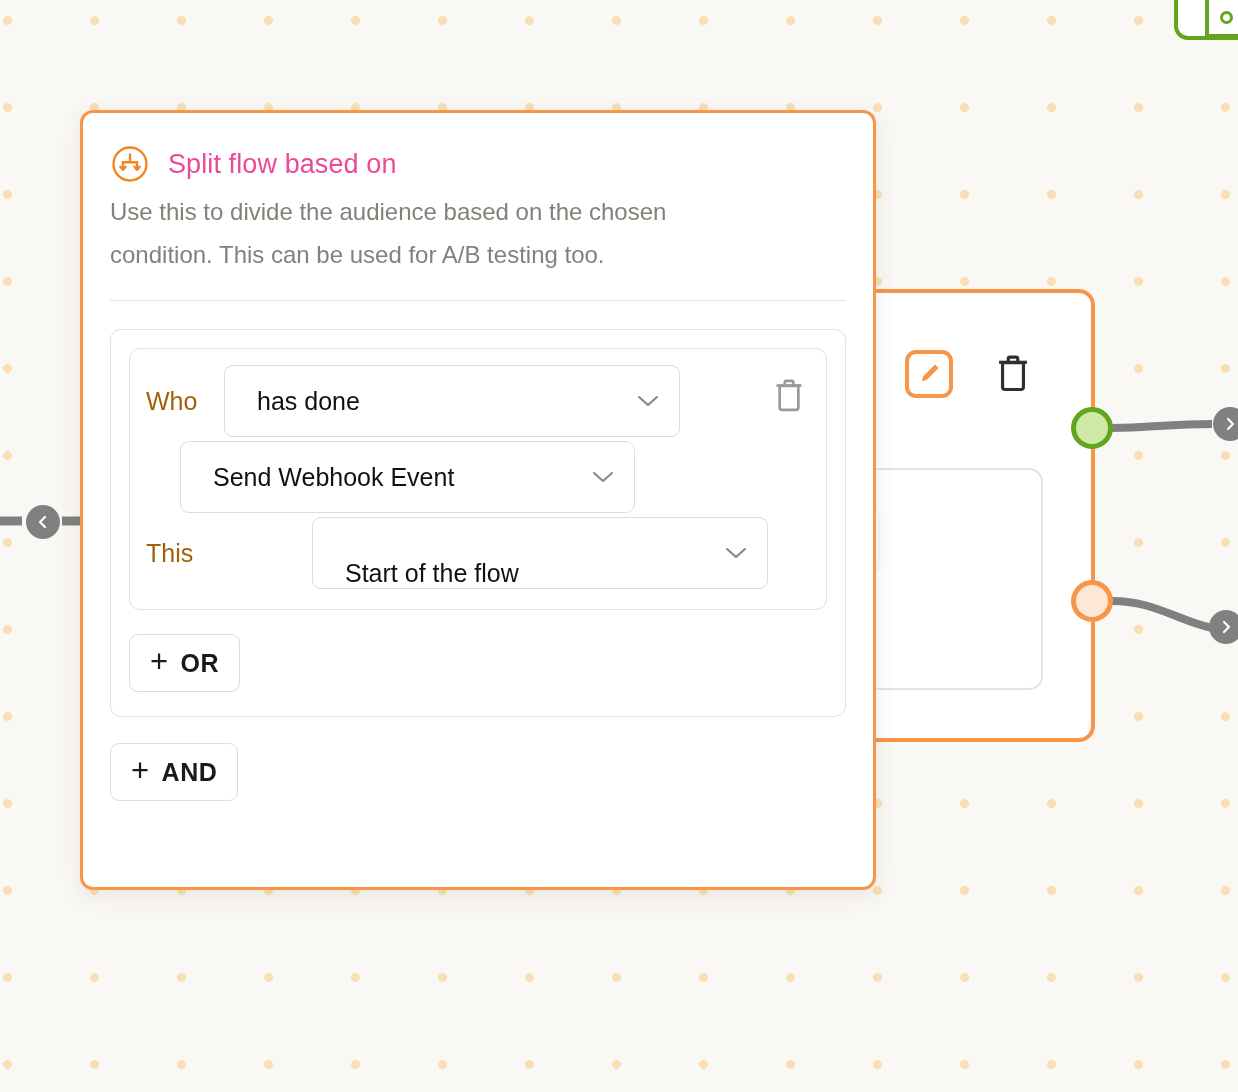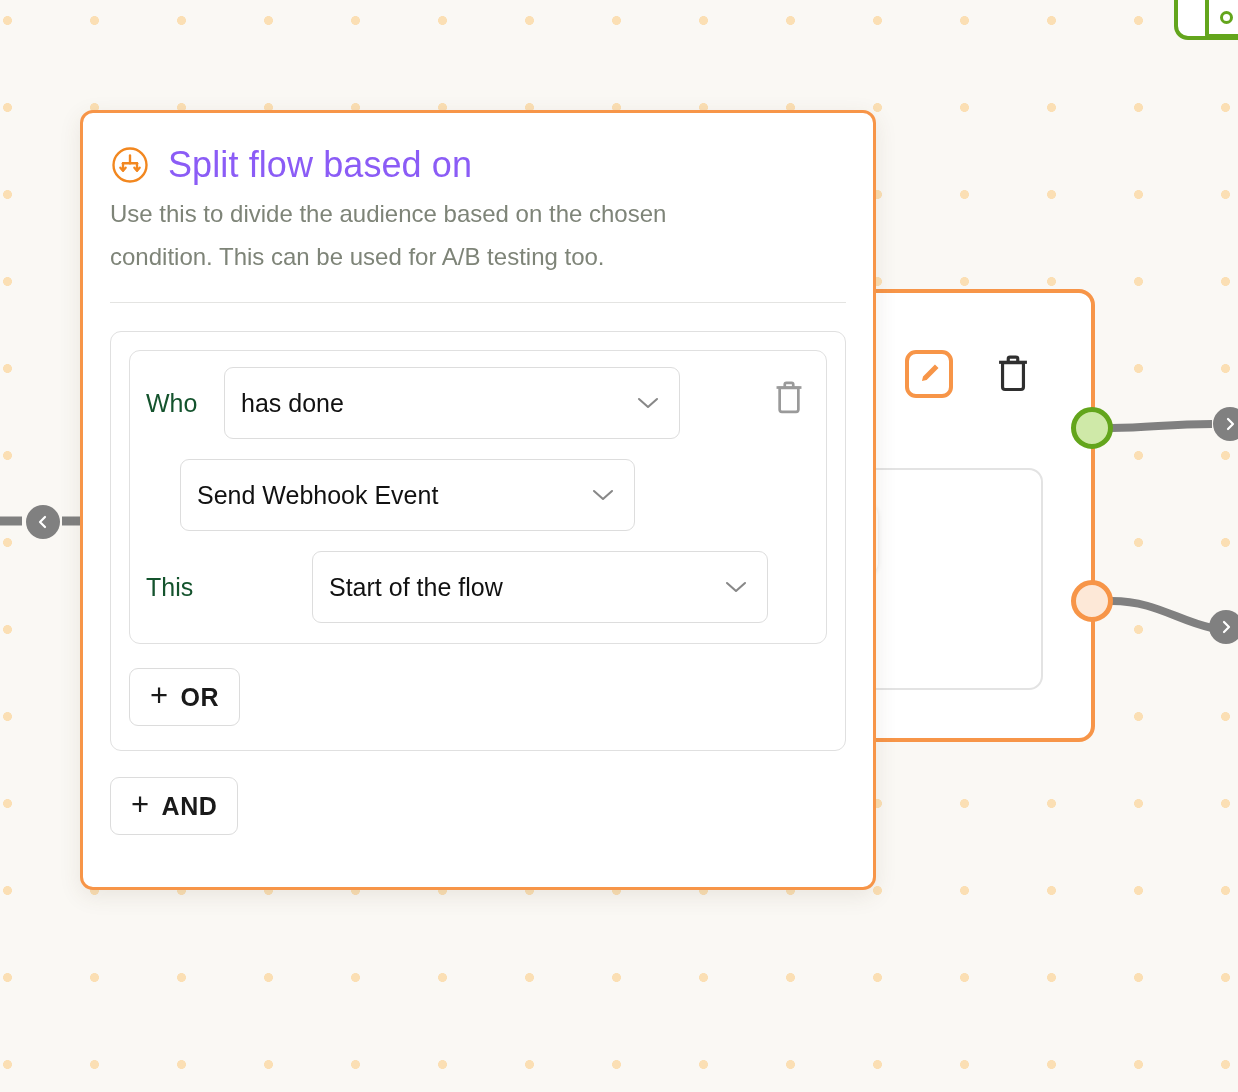--- a/index.html
+++ b/index.html
@@ -196,22 +196,22 @@
     align-items: center;
     gap: 18px;
     padding: 31px 0 0 27px;
   }
   .panel-icon {
     width: 40px;
     height: 40px;
     flex: 0 0 40px;
   }
   .panel-title {
-    color: #8b5cf6;
-    font-size: 36px;
+    color: #ec4899;
+    font-size: 27px;
     font-weight: normal;
     letter-spacing: 0.1px;
   }
   .panel-desc {
     margin: 6px 27px 0 27px;
     color: #7e8478;
     font-size: 24px;
     line-height: 1.80;
     max-width: 640px;
   }
@@ -233,51 +233,51 @@
     position: relative;
     border: 1px solid #e0e0e0;
     border-radius: 11px;
     padding: 16px 16px 20px 16px;
   }
   .cond-line {
     display: flex;
     align-items: center;
     gap: 16px;
   }
-  .cond-line + .cond-line { margin-top: 20px; }
+  .cond-line + .cond-line { margin-top: 4px; }
   .cond-label {
     font-size: 25px;
-    color: #14532d;
+    color: #a16207;
     min-width: 62px;
   }
   .cond-label-since { min-width: 0; width: 150px; }
 
   .select {
     position: relative;
     border: 1px solid #dddddd;
     border-radius: 9px;
     height: 72px;
     display: flex;
     align-items: center;
-    padding: 0 58px 0 16px;
+    padding: 0 58px 0 32px;
     box-sizing: border-box;
     background: #ffffff;
     font-size: 25px;
     color: #111111;
     white-space: nowrap;
   }
   .select .caret {
     position: absolute;
     right: 18px;
     top: 50%;
     transform: translateY(-50%);
   }
   .sel-who     { width: 456px; }
   .sel-event   { width: 455px; margin-left: 34px; }
-  .sel-since   { width: 456px; }
+  .sel-since   { width: 456px; align-items: flex-end; }
 
   .row-trash {
     position: absolute;
     right: 20px;
     top: 28px;
     width: 34px;
     height: 38px;
   }
 
   .btn-add {

